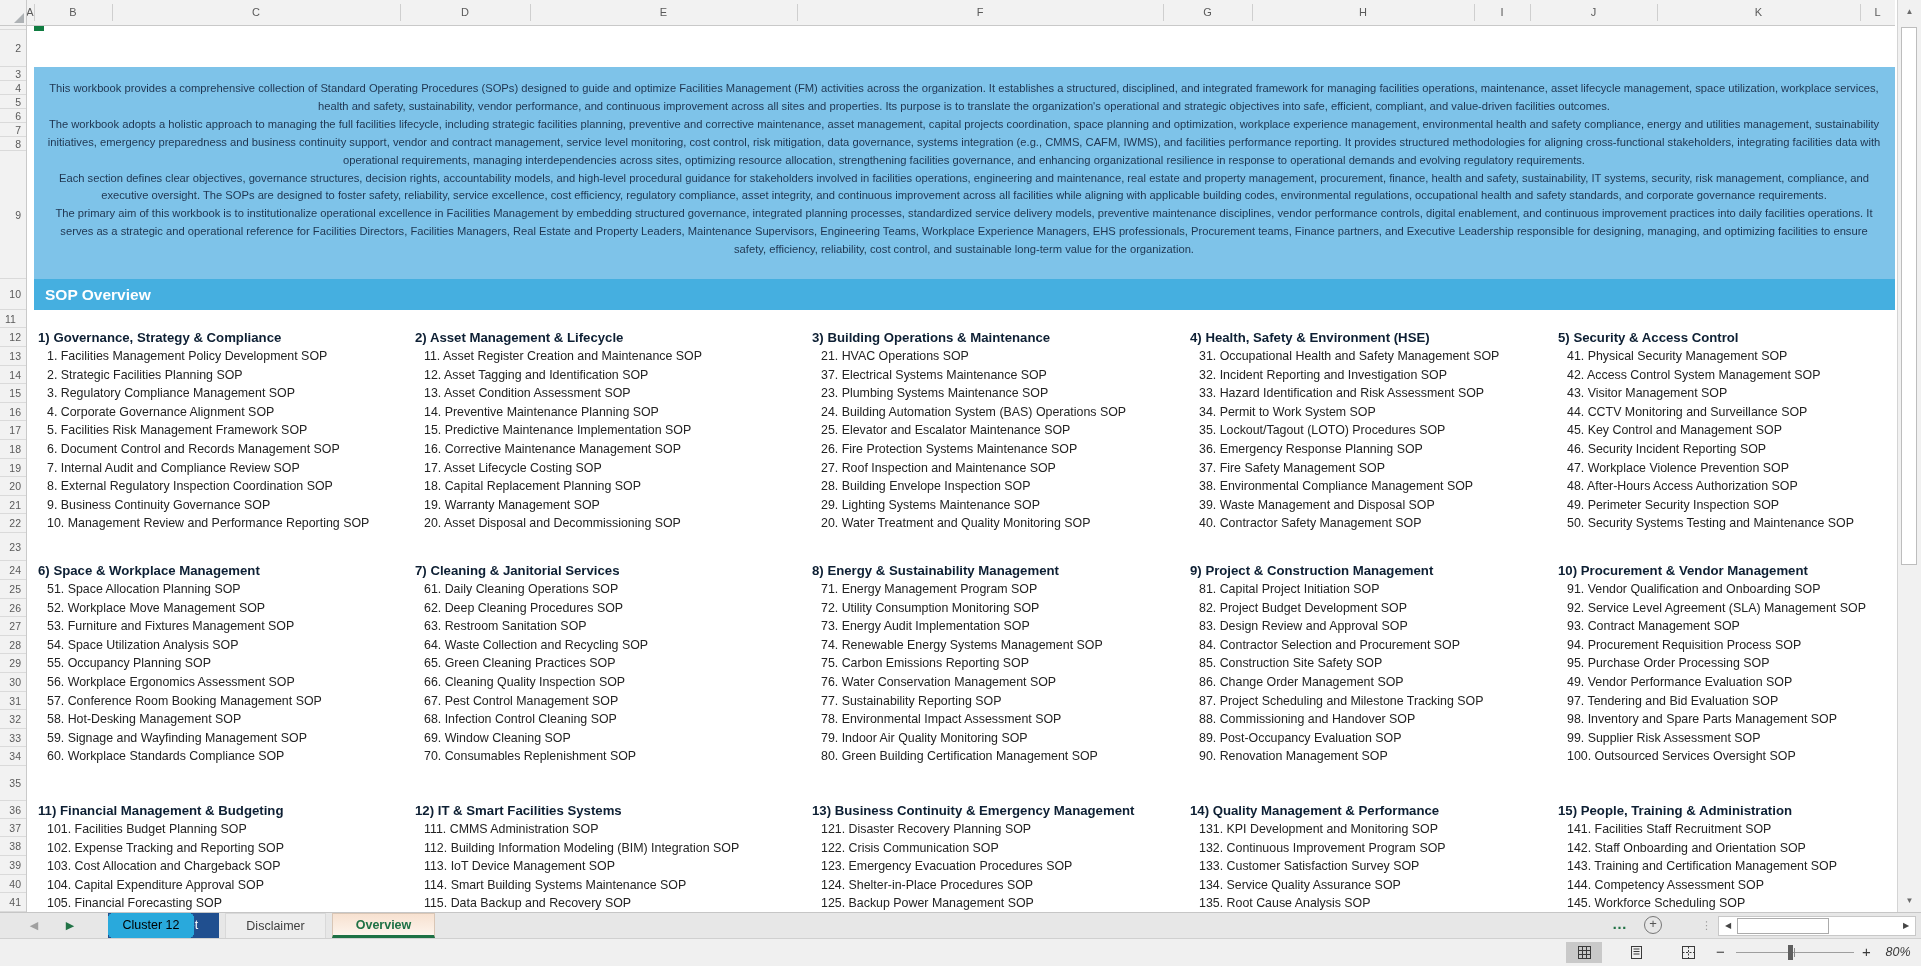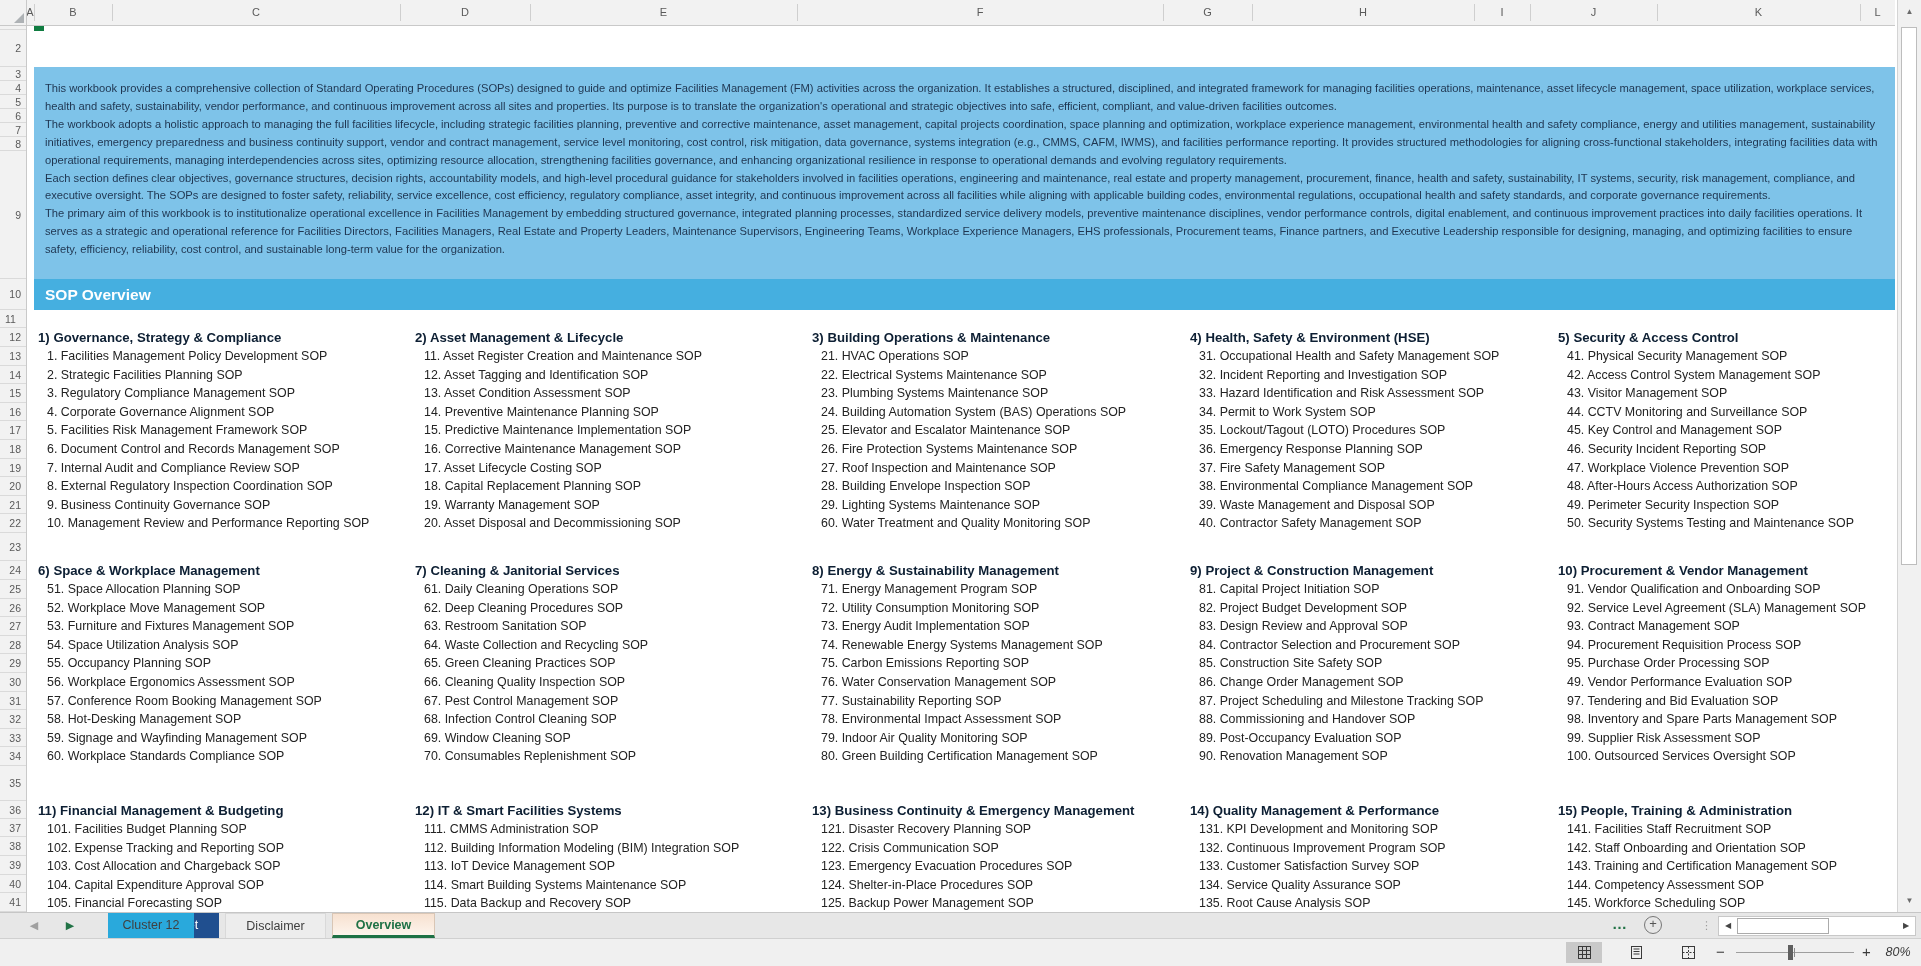--- a/index.html
+++ b/index.html
@@ -20,21 +20,21 @@
           border-right:1px solid #C9C9C9;box-sizing:border-box;overflow:hidden;}
   .rowcell{border-bottom:1px solid #DADADA;box-sizing:border-box;text-align:right;
           padding-right:5px;font-size:10.5px;color:#5A5A5A;}
   
   #canvas{position:absolute;left:27px;top:26px;width:1868px;height:886px;background:#FFFFFF;overflow:hidden;}
   #title-bar{position:absolute;left:7px;top:4px;width:1861px;height:37px;
           color:#FFFFFF;font-weight:bold;font-size:21px;line-height:37px;padding-left:11px;
           box-sizing:border-box;letter-spacing:0.2px;}
   #desc-box{position:absolute;left:7px;top:41px;width:1861px;height:212px;box-sizing:border-box;
           padding:13px 12px 0 11px;overflow:hidden;}
-  .desc-p{margin:0;font-size:11.2px;line-height:17.9px;color:#1F3550;}
+  .desc-p{margin:0;font-size:11.2px;line-height:17.9px;color:#1F3550;text-align:center;}
   #sop-band{position:absolute;left:7px;top:253px;width:1861px;height:31px;color:#FFFFFF;
           font-weight:bold;font-size:15.5px;line-height:31px;padding-left:11px;box-sizing:border-box;}
   .cluster{position:absolute;}
   .cluster-title{font-size:13.2px;font-weight:bold;color:#0D1F33;height:19px;line-height:19px;white-space:nowrap;}
   .cluster-item{font-size:12.4px;color:#232323;line-height:18.6px;margin-left:9px;white-space:nowrap;}
   #cell-indicator{position:absolute;left:7px;top:0px;width:10px;height:5px;background:#107C41;}
   
   #vscroll{position:absolute;left:1897px;top:0;width:24px;height:912px;background:#F1F1F1;
           border-left:1px solid #D4D4D4;box-sizing:border-box;}
   .sbtn{position:absolute;left:2px;width:19px;height:19px;text-align:center;color:#6B6B6B;
@@ -47,21 +47,21 @@
   .navarrow{position:absolute;top:0;height:25px;line-height:25px;font-size:11px;width:20px;text-align:center;}
   #nav-prev{left:24px;color:#A0A0A0;}
   #nav-next{left:60px;color:#217346;}
   #tabs{position:absolute;left:108px;top:0;height:25px;display:flex;gap:6px;}
   .tab{height:25px;line-height:25px;text-align:center;font-size:12.5px;white-space:nowrap;
           box-sizing:border-box;padding:0 10px;cursor:default;}
   .tab.cover{background:#204F8F;color:#FFFFFF;min-width:111px;}
   .tab.plain{background:#EDEDED;color:#404040;min-width:101px;border:1px solid #D9D9D9;border-bottom:none;}
   .tab.active{background:linear-gradient(180deg,#F7E1D0,#FDF4EC);color:#1E7145;font-weight:bold;
           min-width:103px;border:1px solid #D9C6B5;border-bottom:3px solid #1E7145;line-height:22px;}
-  .tab.cluster{background:#29A9DC;color:#404040;min-width:86px;}
+  .tab.cluster{background:#29A9DC;color:#000000;min-width:86px;border-radius:6px;}
   #more-tabs{position:absolute;left:1612px;top:0;height:25px;line-height:22px;color:#217346;
           font-weight:bold;font-size:15px;}
   #add-sheet{position:absolute;left:1644px;top:3px;width:18px;height:18px;border:1.5px solid #767676;
           border-radius:50%;box-sizing:border-box;color:#555;font-size:13px;line-height:14px;text-align:center;}
   #tab-dots{position:absolute;left:1701px;top:0;height:25px;line-height:25px;color:#9A9A9A;font-size:11px;}
   #hscroll{position:absolute;left:1718px;top:3px;width:198px;height:20px;background:#FFFFFF;
           border:1px solid #C8C8C8;box-sizing:border-box;}
   #hleft{position:absolute;left:1px;top:0;width:16px;height:18px;color:#444;font-size:8px;line-height:18px;text-align:center;}
   #hthumb{position:absolute;left:18px;top:1px;width:92px;height:16px;background:#FFFFFF;border:1px solid #ABABAB;box-sizing:border-box;}
   #hright{position:absolute;right:1px;top:0;width:16px;height:18px;color:#444;font-size:8px;line-height:18px;text-align:center;}
@@ -191,29 +191,29 @@
           <div class="cluster-item">15. Predictive Maintenance Implementation SOP</div>
           <div class="cluster-item">16. Corrective Maintenance Management SOP</div>
           <div class="cluster-item">17. Asset Lifecycle Costing SOP</div>
           <div class="cluster-item">18. Capital Replacement Planning SOP</div>
           <div class="cluster-item">19. Warranty Management SOP</div>
           <div class="cluster-item">20. Asset Disposal and Decommissioning SOP</div>
         </div>
         <div class="cluster" style="left: 785px; top: 302px;">
           <div class="cluster-title">3) Building Operations &amp; Maintenance</div>
           <div class="cluster-item">21. HVAC Operations SOP</div>
-          <div class="cluster-item">22. Electrical Systems Maintenance SOP</div>
+          <div class="cluster-item">37. Electrical Systems Maintenance SOP</div>
           <div class="cluster-item">23. Plumbing Systems Maintenance SOP</div>
           <div class="cluster-item">24. Building Automation System (BAS) Operations SOP</div>
           <div class="cluster-item">25. Elevator and Escalator Maintenance SOP</div>
           <div class="cluster-item">26. Fire Protection Systems Maintenance SOP</div>
           <div class="cluster-item">27. Roof Inspection and Maintenance SOP</div>
           <div class="cluster-item">28. Building Envelope Inspection SOP</div>
           <div class="cluster-item">29. Lighting Systems Maintenance SOP</div>
-          <div class="cluster-item">60. Water Treatment and Quality Monitoring SOP</div>
+          <div class="cluster-item">20. Water Treatment and Quality Monitoring SOP</div>
         </div>
         <div class="cluster" style="left: 1163px; top: 302px;">
           <div class="cluster-title">4) Health, Safety &amp; Environment (HSE)</div>
           <div class="cluster-item">31. Occupational Health and Safety Management SOP</div>
           <div class="cluster-item">32. Incident Reporting and Investigation SOP</div>
           <div class="cluster-item">33. Hazard Identification and Risk Assessment SOP</div>
           <div class="cluster-item">34. Permit to Work System SOP</div>
           <div class="cluster-item">35. Lockout/Tagout (LOTO) Procedures SOP</div>
           <div class="cluster-item">36. Emergency Response Planning SOP</div>
           <div class="cluster-item">37. Fire Safety Management SOP</div>

